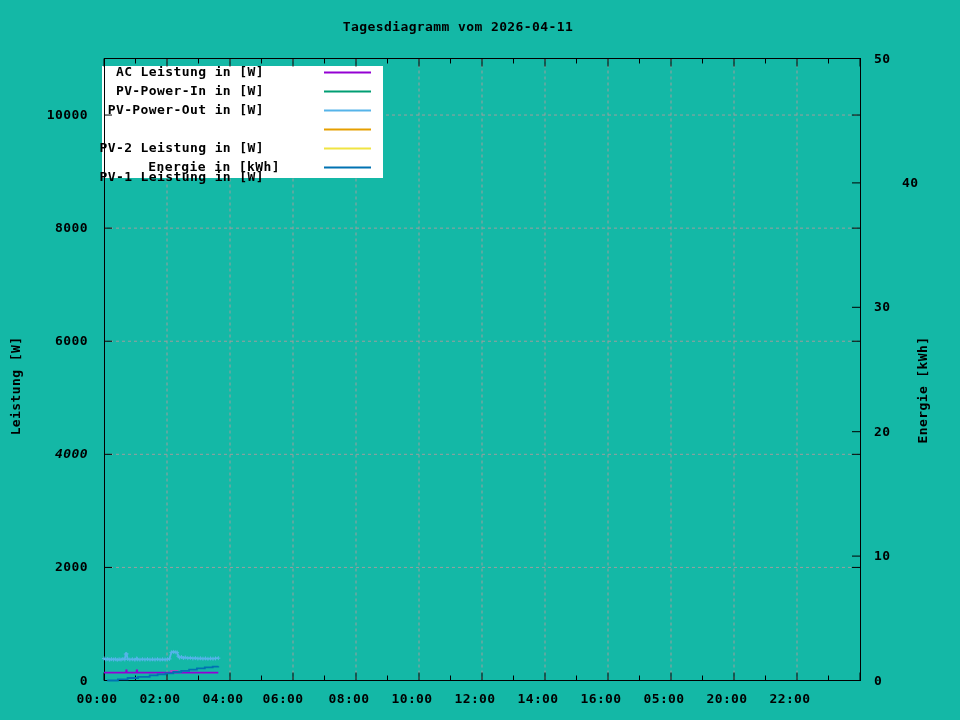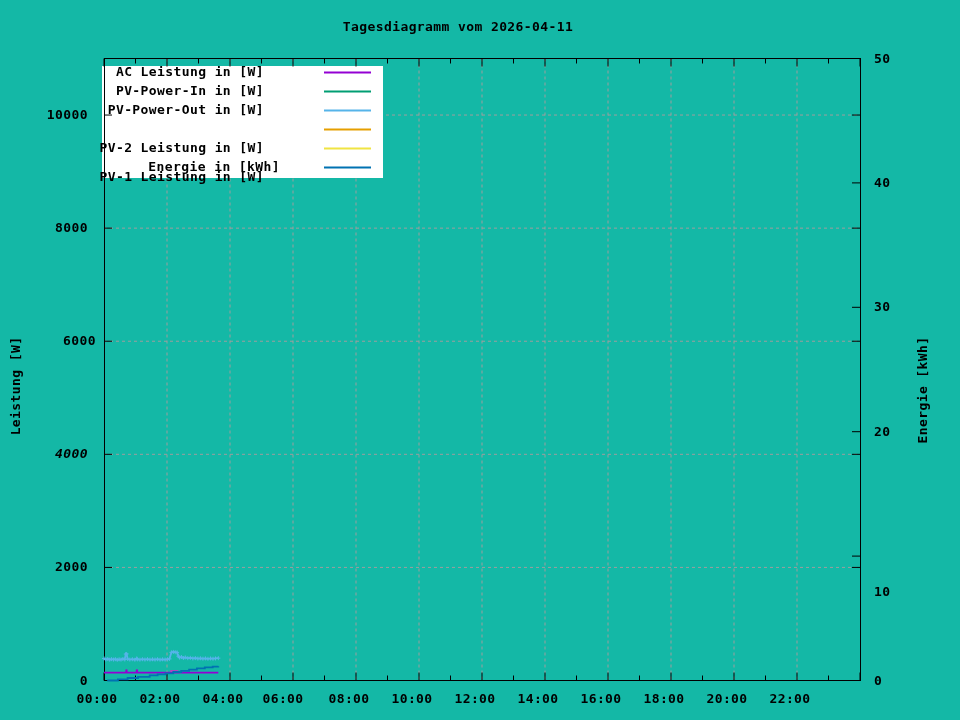--- a/index.html
+++ b/index.html
@@ -247,34 +247,34 @@
   <div id="labels">
       <div class="lbl xt" style="left:97px;top:692px;">00:00</div>
       <div class="lbl xt" style="left:160px;top:692px;">02:00</div>
       <div class="lbl xt" style="left:223px;top:692px;">04:00</div>
       <div class="lbl xt" style="left:283px;top:692px;">06:00</div>
       <div class="lbl xt" style="left:349px;top:692px;">08:00</div>
       <div class="lbl xt" style="left:412px;top:692px;">10:00</div>
       <div class="lbl xt" style="left:475px;top:692px;">12:00</div>
       <div class="lbl xt" style="left:538px;top:692px;">14:00</div>
       <div class="lbl xt" style="left:601px;top:692px;">16:00</div>
-      <div class="lbl xt" style="left:664px;top:692px;">18:00</div>
+      <div class="lbl xt" style="left:664px;top:692px;">05:00</div>
       <div class="lbl xt" style="left:727px;top:692px;">20:00</div>
       <div class="lbl xt" style="left:790px;top:692px;">22:00</div>
       <div class="lbl yt-left" style="top:673.5px;">0</div>
       <div class="lbl yt-left" style="top:560.4090909090909px;">2000</div>
       <div class="lbl yt-left" style="top:447.3181818181818px;font-style:italic;">4000</div>
-      <div class="lbl yt-left" style="top:334.22727272727275px;padding-left:8px;">6000</div>
+      <div class="lbl yt-left" style="top:334.22727272727275px;">6000</div>
       <div class="lbl yt-left" style="top:221.13636363636363px;">8000</div>
       <div class="lbl yt-left" style="top:108.0454545454545px;">10000</div>
       <div class="lbl yt-right" style="top:673.5px;">0</div>
-      <div class="lbl yt-right" style="top:549.1px;margin-top:36px;">10</div>
+      <div class="lbl yt-right" style="top:549.1px;">10</div>
       <div class="lbl yt-right" style="top:424.7px;">20</div>
       <div class="lbl yt-right" style="top:300.3px;">30</div>
-      <div class="lbl yt-right" style="top:175.89999999999998px;">40</div>
+      <div class="lbl yt-right" style="top:175.89999999999998px;margin-left:28px;">40</div>
       <div class="lbl yt-right" style="top:51.5px;">50</div>
       <div class="lbl leg" style="top:64.5px;">AC Leistung in [W]</div>
       <div class="lbl leg" style="top:83.5px;">PV-Power-In in [W]</div>
       <div class="lbl leg" style="top:102.5px;">PV-Power-Out in [W]</div>
       <div class="lbl leg" style="top:121.5px;margin-top:48px;">PV-1 Leistung in [W]</div>
       <div class="lbl leg" style="top:140.5px;">PV-2 Leistung in [W]</div>
       <div class="lbl leg" style="top:159.5px;padding-left:16px;">Energie in [kWh]</div>
     </div>
 </div>
 

